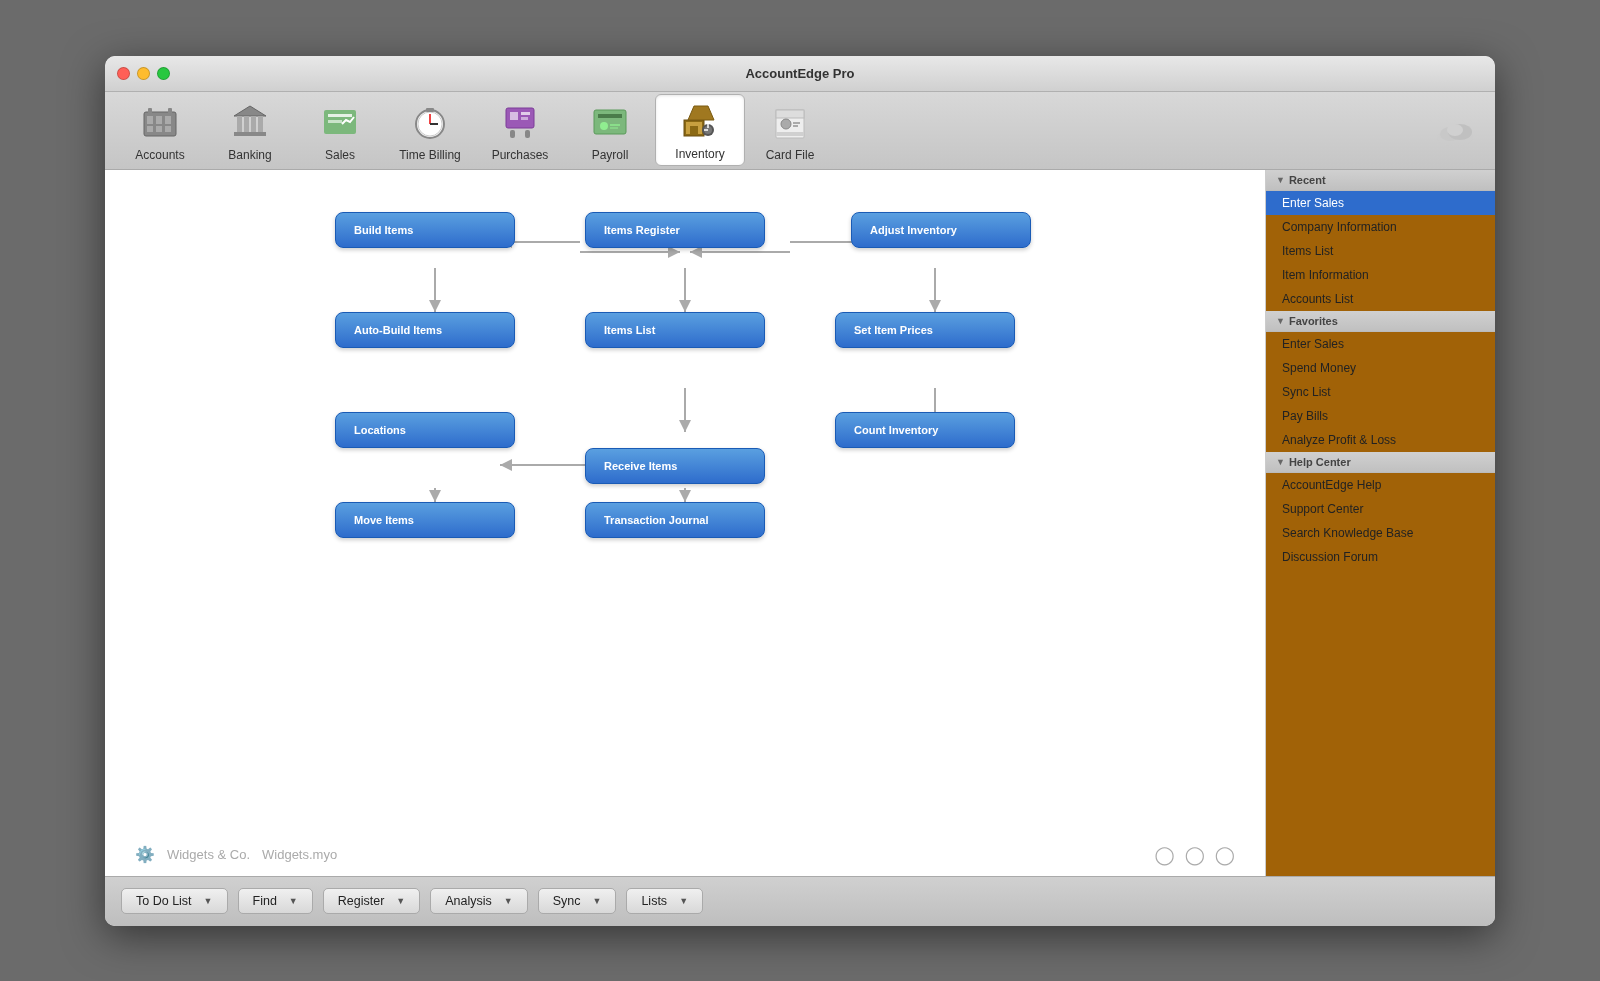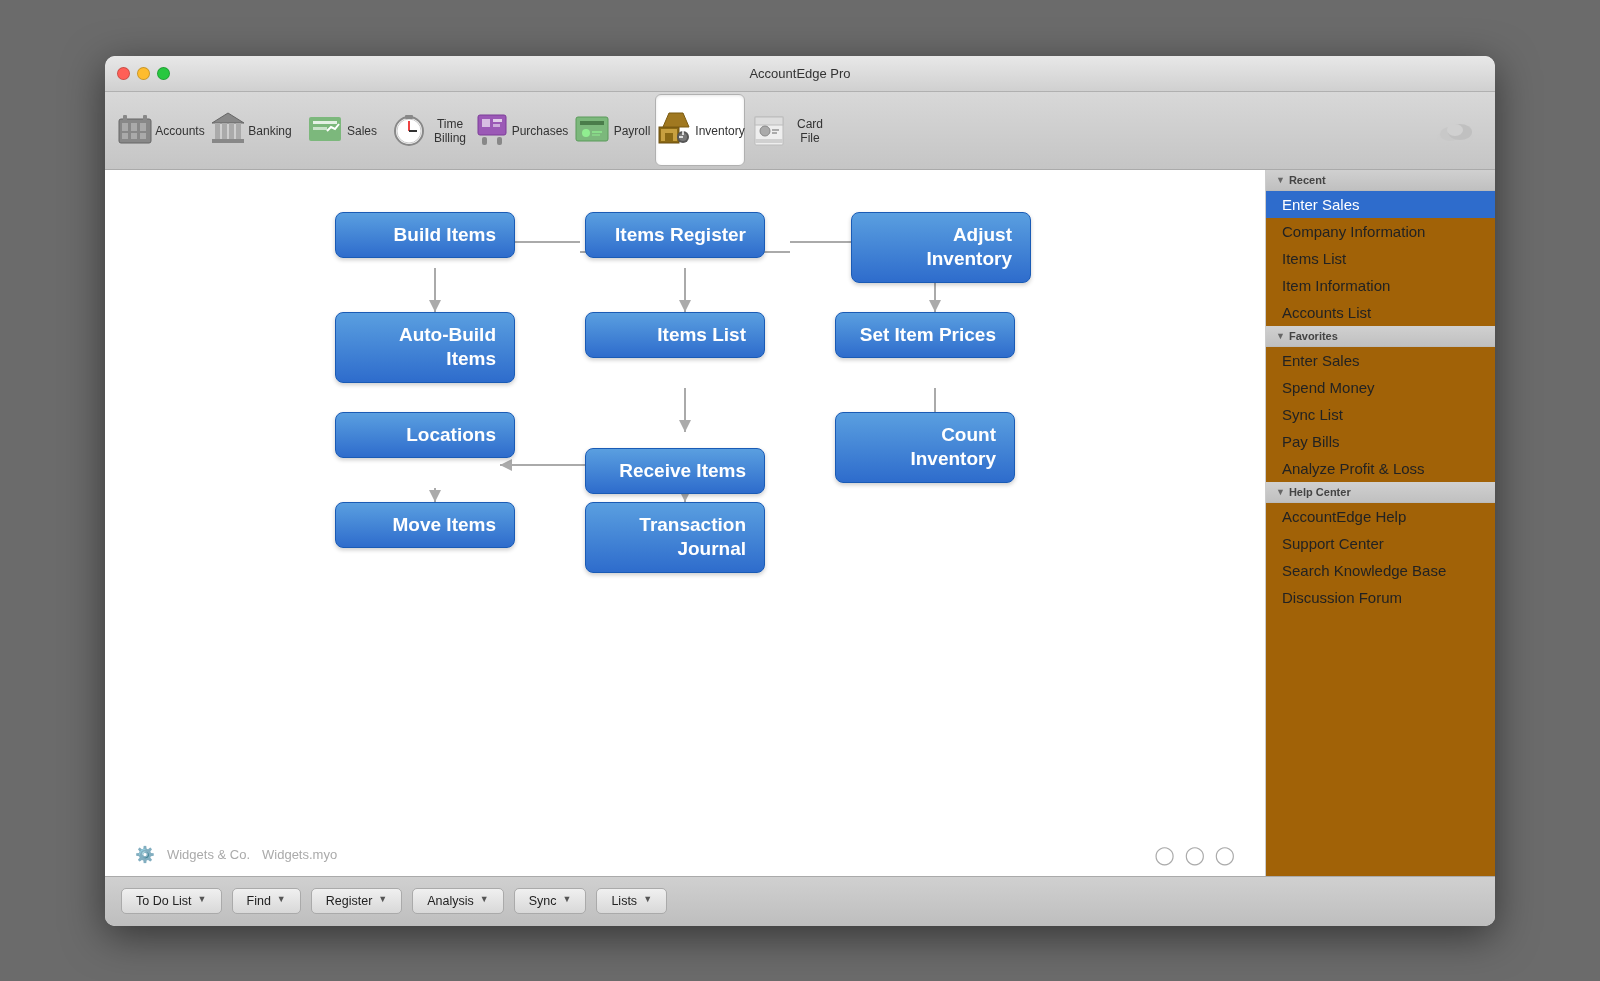--- a/index.html
+++ b/index.html
@@ -29,21 +29,21 @@
       background: linear-gradient(to bottom, #e8e8e8, #d0d0d0);
       border-bottom: 1px solid #b0b0b0;
       display: flex;
       align-items: center;
       justify-content: center;
       position: relative;
       border-radius: 10px 10px 0 0;
     }
     .titlebar-title {
       font-size: 13px;
-      font-weight: 400;
+      font-weight: 700;
       color: #333;
     }
     .traffic-lights {
       position: absolute;
       left: 12px;
       display: flex;
       gap: 7px;
     }
     .traffic-light {
       width: 13px;
@@ -59,21 +59,21 @@
       height: 78px;
       background: linear-gradient(to bottom, #d8d8d8, #c5c5c5);
       border-bottom: 1px solid #aaa;
       display: flex;
       align-items: center;
       padding: 0 10px;
       gap: 0;
     }
     .toolbar-item {
       display: flex;
-      flex-direction: row;
+      flex-direction: column;
       align-items: center;
       justify-content: center;
       width: 90px;
       height: 72px;
       padding: 6px 4px 4px;
       border-radius: 6px;
       cursor: pointer;
       color: #333;
       font-size: 12px;
       text-align: center;
@@ -134,38 +134,38 @@
     }
     .sidebar-section-header::before {
       content: '▼';
       font-size: 9px;
       color: #666;
     }
     .sidebar-item-row {
       padding: 5px 16px;
       cursor: pointer;
       color: #222;
-      font-size: 15px;
+      font-size: 12px;
       border-bottom: none;
     }
     .sidebar-item-row.selected {
       background: #2e6ccc;
       color: white;
     }
     .flow-btn {
       background: linear-gradient(to bottom, #5a9fe0, #2e6ccc);
       color: white;
       border: 1px solid #1a5bb5;
       border-radius: 8px;
       padding: 10px 18px;
-      font-size: 19px;
+      font-size: 11px;
       font-weight: 600;
       cursor: pointer;
       width: 180px;
-      text-align: right;
+      text-align: left;
       box-shadow: 0 2px 4px rgba(0,0,0,0.2);
       line-height: 1.3;
     }
     
     .footer-bar {
       height: 50px;
       background: linear-gradient(to bottom, #d0d0d0, #bebebe);
       border-top: 1px solid #aaa;
       display: flex;
       align-items: center;
@@ -173,22 +173,22 @@
       gap: 10px;
     }
     .footer-btn {
       background: linear-gradient(to bottom, #f0f0f0, #d8d8d8);
       border: 1px solid #aaa;
       border-radius: 5px;
       padding: 5px 14px;
       font-size: 12.5px;
       cursor: pointer;
       display: flex;
-      align-items: flex-start;
-      gap: 6px;
+      align-items: center;
+      gap: 12px;
       color: #222;
     }
     .footer-btn .arrow-down-sm {
       font-size: 9px;
       color: #555;
     }
     
     .company-bar {
       position: absolute;
       bottom: 10px;

